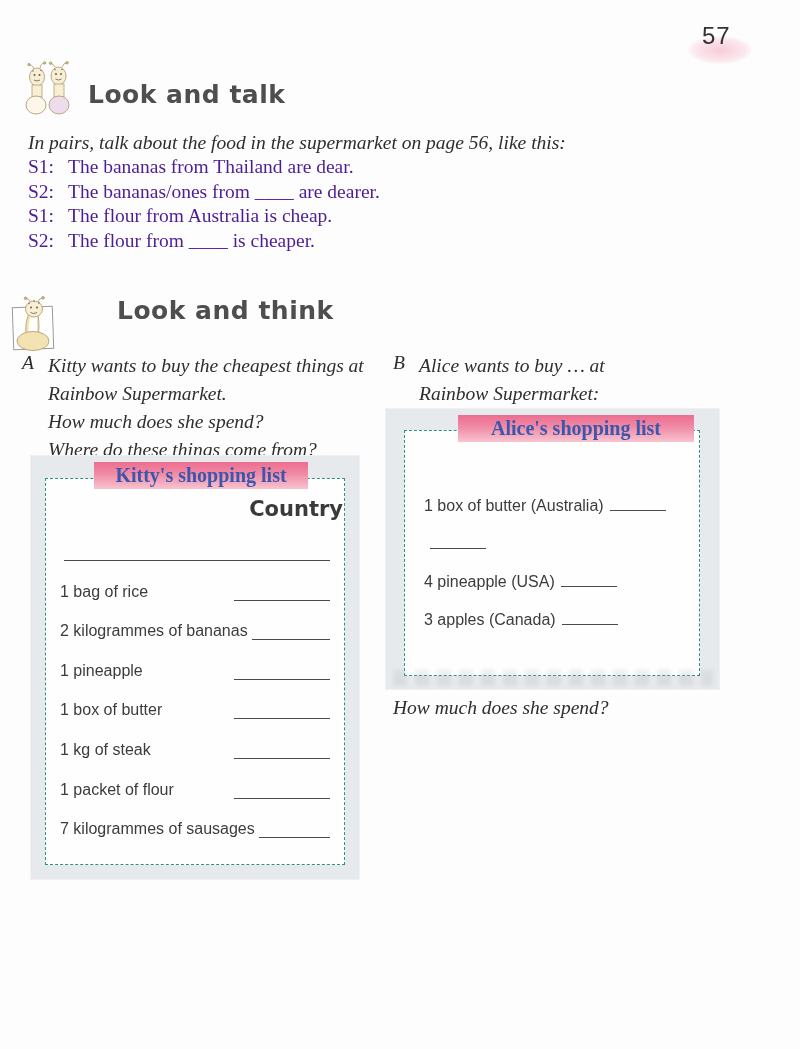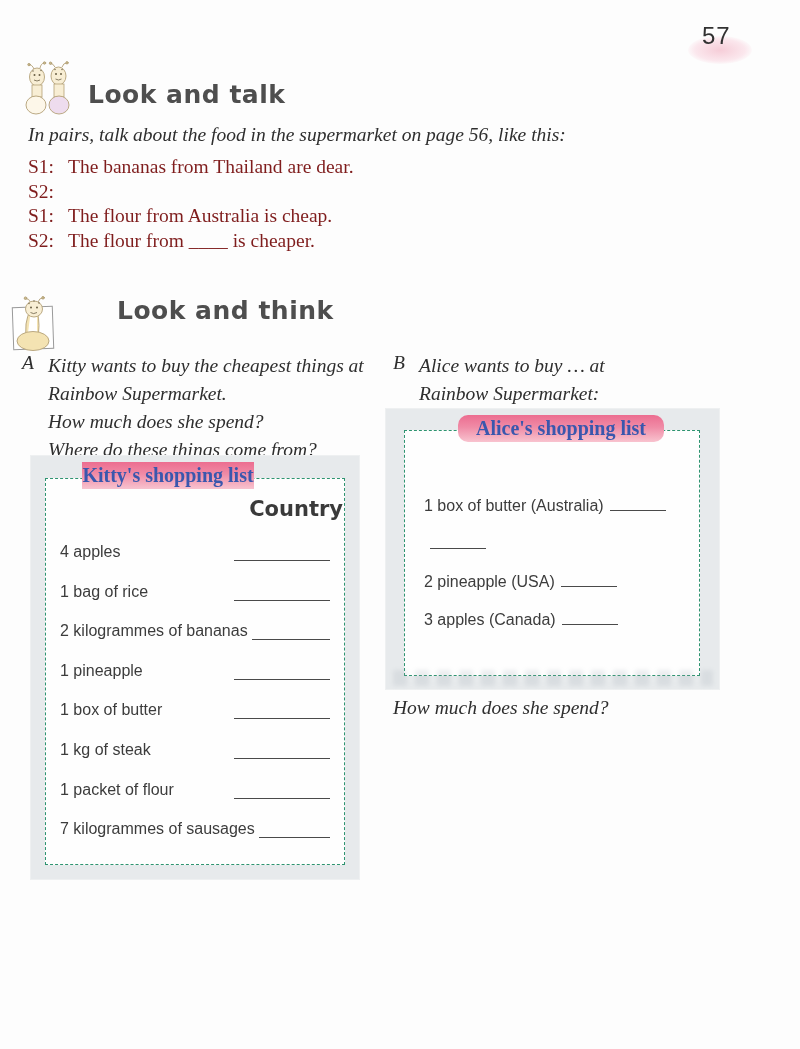--- a/index.html
+++ b/index.html
@@ -17,22 +17,22 @@
   .heading{position:absolute;font-family:"DejaVu Sans",sans-serif;font-weight:bold;
     font-size:25px;color:#4e4e4e;letter-spacing:.5px;}
   .h-talk{left:88px;top:80px;}
   .h-think{left:75px;top:296px;margin-left:42px;}
   .icon-box{position:absolute;}
   .i-talk{left:24px;top:60px;width:48px;height:56px;}
   .i-think{left:7px;top:295px;width:56px;height:60px;}
   
   .serif-i{font-family:"Liberation Serif","DejaVu Serif",serif;font-style:italic;
     font-size:19.5px;color:#2e2e2e;}
-  .serif-r{font-family:"Liberation Serif","DejaVu Serif",serif;font-size:19.5px;color:#7f1d1d;}
-  .instruction{position:absolute;left:28px;top:124px;white-space:nowrap;}
+  .serif-r{font-family:"Liberation Serif","DejaVu Serif",serif;font-size:19.5px;color:#4c1d95;}
+  .instruction{position:absolute;left:28px;top:132px;white-space:nowrap;}
   
   .dialogue{position:absolute;left:28px;top:155px;}
   .d-row{display:flex;height:24.5px;line-height:24.5px;}
   .d-speaker{width:40px;flex:none;}
   
   .task{position:absolute;}
   .task-a{left:22px;top:352px;width:360px;}
   .task-b{left:393px;top:352px;width:330px;}
   .task{display:flex;}
   .task-label{width:26px;flex:none;}
@@ -41,22 +41,22 @@
   .card{position:absolute;background:#e7eaec;box-shadow:0 0 0 1px #eef0f1 inset;}
   .card-kitty{left:30px;top:455px;width:330px;height:425px;}
   .card-alice{left:385px;top:408px;width:335px;height:282px;}
   .green-box{position:absolute;background:#fefefe;border:1px dashed #2e9470;}
   .gb-kitty{left:15px;top:23px;width:298px;height:385px;}
   .gb-alice{left:19px;top:22px;width:294px;height:244px;}
   .band{position:absolute;z-index:2;text-align:center;
     background:linear-gradient(to bottom,#ec6d90 0%,#f08ba6 45%,#f8c3cf 100%);}
   .band-title{font-family:"Liberation Serif","DejaVu Serif",serif;font-weight:bold;
     font-size:20px;color:#3a57ad;line-height:27px;}
-  .band-kitty{left:52px;top:7px;width:172px;height:27px;}
-  .band-alice{left:73px;top:7px;width:206px;height:27px;border-radius:10px;}
+  .band-kitty{left:64px;top:7px;width:214px;height:27px;}
+  .band-alice{left:73px;top:7px;width:236px;height:27px;}
   .country-hdr{position:absolute;left:178px;top:42px;width:135px;text-align:right;z-index:2;
     font-family:"DejaVu Sans",sans-serif;font-weight:bold;font-size:21px;color:#3a3a3a;}
   
   .k-rows{position:absolute;left:30px;top:85px;width:270px;z-index:2;}
   .k-row{display:flex;height:24px;margin-bottom:15.6px;}
   .k-label{font-size:16px;color:#3c3c3c;line-height:24px;min-width:170px;white-space:nowrap;}
   .k-blank{flex:1;border-bottom:1.6px solid #4a4a4a;margin-bottom:3px;margin-left:4px;}
   .a-rows{position:absolute;left:39px;top:84px;width:280px;z-index:2;}
   .a-row{height:24px;margin-bottom:14px;white-space:nowrap;}
   .a-label{font-size:16px;color:#3c3c3c;line-height:24px;text-align:center;}
@@ -112,20 +112,21 @@
 
 <div class="instruction serif-i">In pairs, talk about the food in the supermarket on page 56, like this:</div>
 
 <div class="dialogue">
     <div class="d-row serif-r">
     <span class="d-speaker">S1:</span>
     <span class="d-text">The bananas from Thailand are dear.</span>
   </div>
     <div class="d-row serif-r">
     <span class="d-speaker">S2:</span>
+    <span class="d-text">The bananas/ones from ____ are dearer.</span>
   </div>
     <div class="d-row serif-r">
     <span class="d-speaker">S1:</span>
     <span class="d-text">The flour from Australia is cheap.</span>
   </div>
     <div class="d-row serif-r">
     <span class="d-speaker">S2:</span>
     <span class="d-text">The flour from ____ is cheaper.</span>
   </div>
   </div>
@@ -174,21 +175,20 @@
 </div>
 
 <div class="card card-kitty">
   <div class="green-box gb-kitty"></div>
   <div class="band band-kitty">
     <span class="band-title">Kitty's shopping list</span>
   </div>
   <div class="country-hdr">Country</div>
   <div class="k-rows">
       <div class="k-row">
-      <span class="k-label">4 apples</span>
       <span class="k-blank"></span>
     </div>
       <div class="k-row">
       <span class="k-label">1 bag of rice</span>
       <span class="k-blank"></span>
     </div>
       <div class="k-row">
       <span class="k-label">2 kilogrammes of bananas</span>
       <span class="k-blank"></span>
     </div>
@@ -221,21 +221,21 @@
     <span class="band-title">Alice's shopping list</span>
   </div>
   <div class="a-rows">
       <div class="a-row">
       <span class="a-label">1 box of butter (Australia)</span><span class="a-blank"></span>
     </div>
       <div class="a-row">
       <span class="a-blank"></span>
     </div>
       <div class="a-row">
-      <span class="a-label">2 pineapple (USA)</span><span class="a-blank"></span>
+      <span class="a-label">4 pineapple (USA)</span><span class="a-blank"></span>
     </div>
       <div class="a-row">
       <span class="a-label">3 apples (Canada)</span><span class="a-blank"></span>
     </div>
     </div>
   <div class="bleed"></div>
 </div>
 
 <div class="question-b serif-i">How much does she spend?</div>
 

